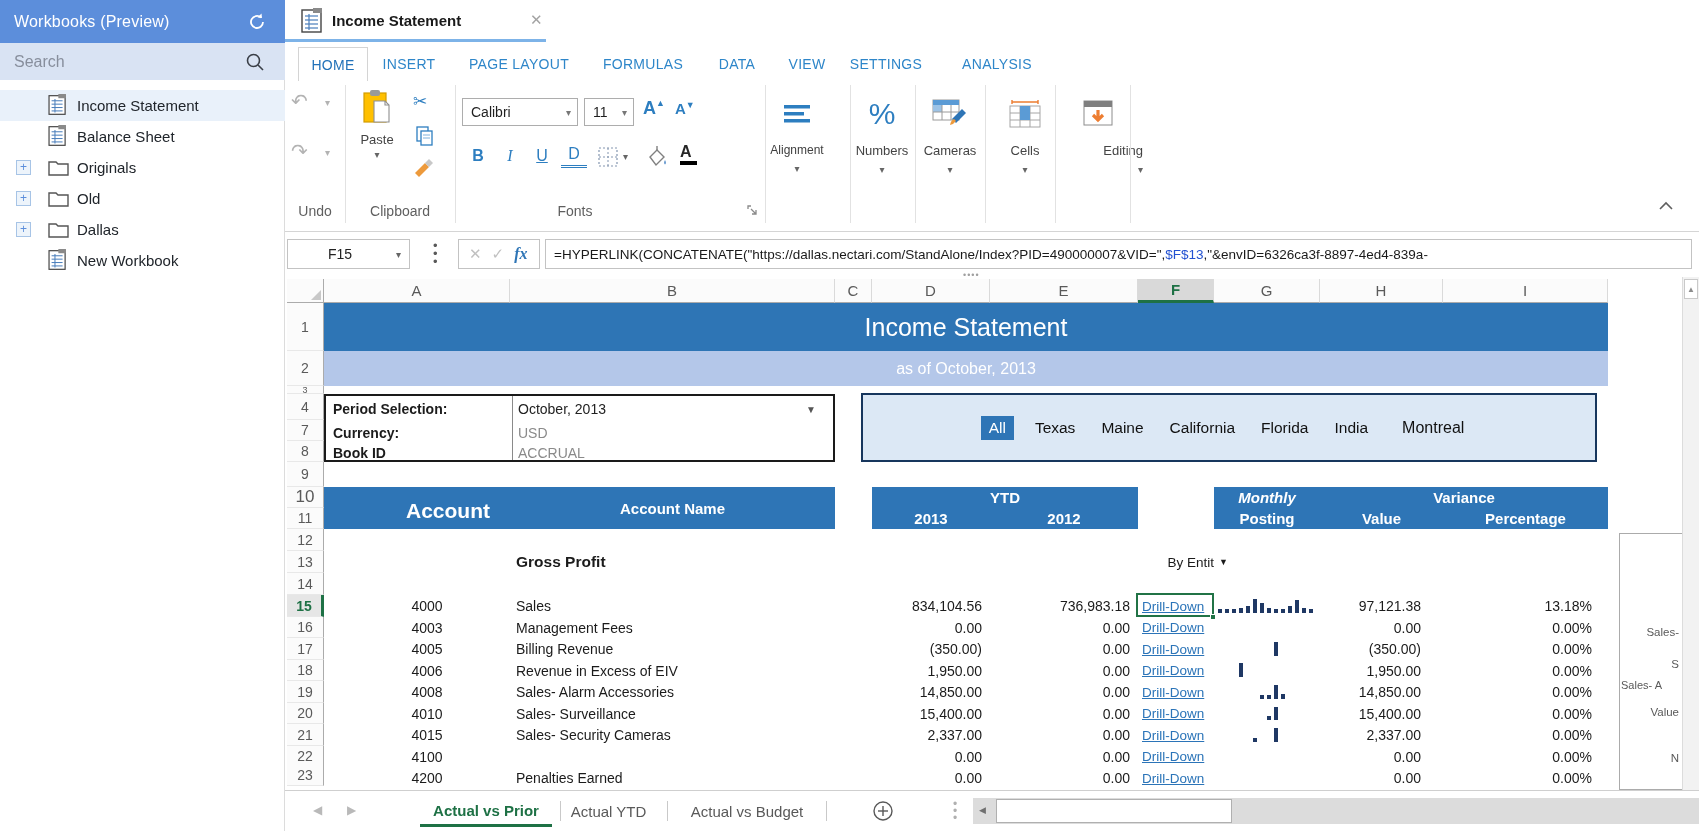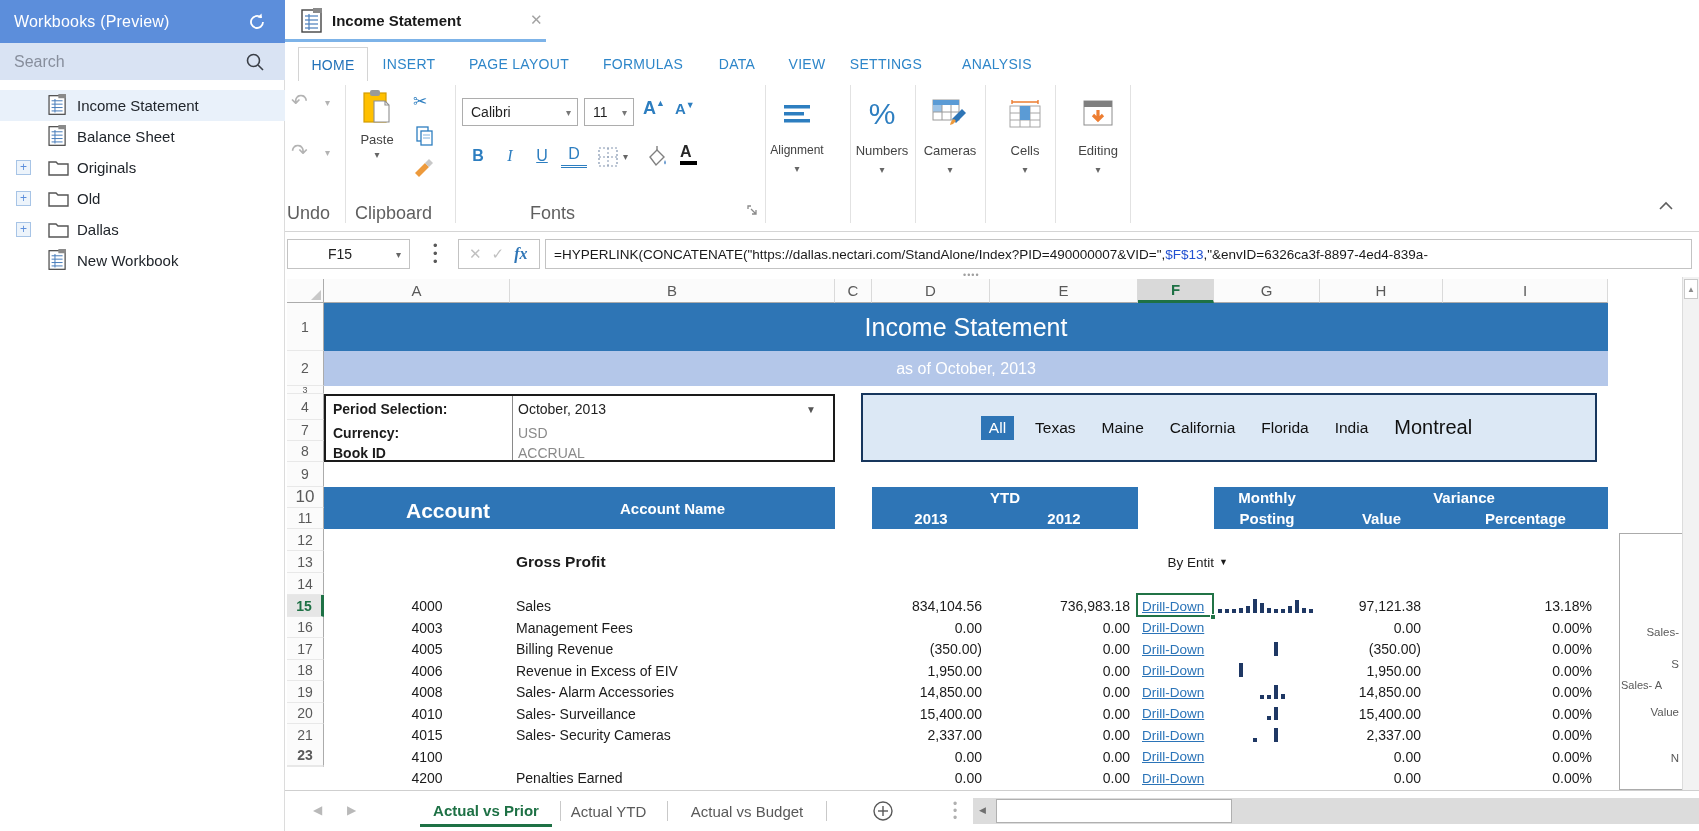--- a/index.html
+++ b/index.html
@@ -22,21 +22,21 @@
   #tabstrip{position:absolute;left:285px;top:0;width:1414px;height:43px;background:#fff;}
   .doc-title{position:absolute;left:47px;top:12px;font-size:15px;font-weight:bold;color:#1a1a1a;white-space:nowrap;}
   .doc-close{position:absolute;left:245px;top:11px;font-size:15px;color:#a3a3a3;cursor:default;}
   .tab-underline{position:absolute;left:0;top:39px;width:261px;height:3px;background:#7db3e8;}
   
   #rtabs{position:absolute;left:285px;top:43px;width:1414px;height:38px;background:#fff;}
   .rtab{position:absolute;top:4px;height:34px;display:flex;align-items:center;justify-content:center;font-size:14px;color:#2e86c9;letter-spacing:.3px;}
   .rtab.active{border:1px solid #d4d4d4;border-bottom:none;background:#fff;color:#2272b9;box-sizing:border-box;}
   
   #ribbon{position:absolute;left:285px;top:81px;width:1414px;height:151px;background:#fff;border-bottom:1px solid #d5d5d5;box-sizing:border-box;}
-  .glabel{position:absolute;font-size:18px;color:#5f5f5f;}
+  .glabel{position:absolute;font-size:14px;color:#5f5f5f;text-align:center;}
   .combo{position:absolute;border:1px solid #adadad;background:#fff;display:flex;align-items:center;font-size:14px;color:#1f1f1f;box-sizing:border-box;}
   .combo .car{margin-left:auto;margin-right:6px;color:#777;font-size:10px;}
   .fbtn{position:absolute;width:26px;height:26px;display:flex;align-items:center;justify-content:center;font-size:16px;color:#2d7ec0;}
   .car{color:#666;font-size:10px;}
   .grey{color:#b3b3b3;}
   
   #fbar{position:absolute;left:285px;top:232px;width:1414px;height:45px;background:#fff;}
   .fbox{position:absolute;border:1px solid #c3c3c3;background:#fff;box-sizing:border-box;display:flex;align-items:center;}
   #formula-text{font-size:13.5px;color:#1a1a1a;white-space:nowrap;overflow:hidden;font-family:"Liberation Sans",sans-serif;}
   .fref{color:#2251d1;}
@@ -273,21 +273,21 @@
               <line x1="12" y1="7" x2="12" y2="28" stroke="#a6a6a6"></line>
               <line x1="22" y1="7" x2="22" y2="28" stroke="#a6a6a6"></line>
               <line x1="2" y1="14" x2="32" y2="14" stroke="#a6a6a6"></line>
               <line x1="2" y1="21" x2="32" y2="21" stroke="#a6a6a6"></line>
               <rect x="12" y="7" width="10" height="14" fill="#5b9bd5"></rect>
             </svg>
           </div>
           <div style="font-size: 13px; color: rgb(68, 68, 68); margin-top: 10px;">Cells</div>
           <div style="font-size: 10px; color: rgb(102, 102, 102); margin-top: 6px;">▾</div>
         </div>
-        <div class="abs" style="left: 768px; top: 14px; width: 90px; height: 124px; text-align: center;">
+        <div class="abs" style="left: 768px; top: 14px; width: 90px; height: 124px; text-align: right;">
           <div style="height: 38px; display: flex; align-items: center; justify-content: center;">
             <svg width="32" height="30" viewBox="0 0 32 30">
               <rect x="2" y="2" width="28" height="24" fill="#fff" stroke="#8c8c8c"></rect>
               <rect x="2" y="2" width="28" height="6" fill="#7f7f7f"></rect>
               <path d="M16 11 v9 M11 16 l5 5 l5-5" stroke="#ed7d31" stroke-width="3.2" fill="none"></path>
             </svg>
           </div>
           <div style="font-size: 13px; color: rgb(68, 68, 68); margin-top: 10px;">Editing</div>
           <div style="font-size: 10px; color: rgb(102, 102, 102); margin-top: 6px;">▾</div>
         </div>
@@ -351,51 +351,51 @@
       <div class="rowhdr" style="top: 551px; height: 22px; font-size: 14px;">13</div>
       <div class="rowhdr" style="top: 573px; height: 22px; font-size: 14px;">14</div>
       <div class="rowhdr sel" style="top: 595px; height: 22px; font-size: 14px;">15</div>
       <div class="rowhdr" style="top: 617px; height: 21px; font-size: 14px;">16</div>
       <div class="rowhdr" style="top: 638px; height: 22px; font-size: 14px;">17</div>
       <div class="rowhdr" style="top: 660px; height: 21px; font-size: 14px;">18</div>
       <div class="rowhdr" style="top: 681px; height: 22px; font-size: 14px;">19</div>
       <div class="rowhdr" style="top: 703px; height: 21px; font-size: 14px;">20</div>
       <div class="rowhdr" style="top: 724px; height: 22px; font-size: 14px;">21</div>
       <div class="rowhdr" style="top: 746px; height: 21px; font-size: 14px;">22</div>
-      <div class="rowhdr" style="top: 744px; height: 22px; font-size: 14px; font-weight: bold;">23</div>
+      <div class="rowhdr" style="top: 764px; height: 22px; font-size: 14px;">23</div>
       <div class="band" style="left: 324px; top: 303px; width: 1284px; height: 48px; background: rgb(46, 117, 181); font-size: 25px; font-weight: 500;">Income Statement</div>
       <div class="band" style="left: 324px; top: 351px; width: 1284px; height: 35px; background: rgb(180, 199, 233); font-size: 16px;">as of October, 2013</div>
       <div class="abs" style="left: 324px; top: 394px; width: 511px; height: 68px; background: rgb(255, 255, 255); border: 2px solid rgb(26, 26, 26); box-sizing: border-box;">
         <div class="abs" style="left: 186px; top: 0px; width: 1px; height: 100%; background: rgb(138, 138, 138);"></div>
         <div class="cell" style="left: 7px; top: 0px; width: 175px; height: 26px; font-weight: bold;">Period Selection:</div>
         <div class="cell" style="left: 192px; top: 0px; width: 290px; height: 26px; color: rgb(34, 34, 34);">October, 2013</div>
         <div class="cell" style="left: 480px; top: 0px; width: 20px; height: 26px; font-size: 10px; color: rgb(85, 85, 85);">▼</div>
         <div class="cell" style="left: 7px; top: 26px; width: 175px; height: 21px; font-weight: bold;">Currency:</div>
         <div class="cell" style="left: 192px; top: 26px; width: 290px; height: 21px; color: rgb(138, 138, 138);">USD</div>
         <div class="cell" style="left: 7px; top: 47px; width: 175px; height: 19px; font-weight: bold;">Book ID</div>
         <div class="cell" style="left: 192px; top: 47px; width: 290px; height: 19px; color: rgb(138, 138, 138);">ACCRUAL</div>
       </div>
       <div class="abs" style="left: 861px; top: 393px; width: 736px; height: 69px; background: rgb(220, 232, 245); border: 2px solid rgb(23, 54, 93); box-sizing: border-box; display: flex; align-items: center; justify-content: center;">
         <div style="font-size: 15.5px; background: rgb(46, 117, 182); color: rgb(255, 255, 255); padding: 3px 8px; margin: 0px 8px;">All</div>
         <div style="font-size: 15.5px; color: rgb(17, 17, 17); margin: 0px 13px;">Texas</div>
         <div style="font-size: 15.5px; color: rgb(17, 17, 17); margin: 0px 13px;">Maine</div>
         <div style="font-size: 15.5px; color: rgb(17, 17, 17); margin: 0px 13px;">California</div>
         <div style="font-size: 15.5px; color: rgb(17, 17, 17); margin: 0px 13px;">Florida</div>
         <div style="font-size: 15.5px; color: rgb(17, 17, 17); margin: 0px 13px;">India</div>
-        <div style="font-size: 20px; color: rgb(17, 17, 17); margin: 0px 13px;">Montreal</div>
+        <div style="font-size: 16px; color: rgb(17, 17, 17); margin: 0px 21px;">Montreal</div>
       </div>
       <div class="abs" style="left: 324px; top: 487px; width: 511px; height: 42px; background: rgb(46, 117, 182);"></div>
       <div class="band" style="left: 324px; top: 487px; width: 186px; height: 48px; background: transparent; font-size: 21px; font-weight: 600; padding-left: 31px;">Account</div>
       <div class="band" style="left: 510px; top: 487px; width: 325px; height: 42px; background: transparent; font-size: 15px; font-weight: 600;">Account Name</div>
       <div class="abs" style="left: 872px; top: 487px; width: 266px; height: 42px; background: rgb(46, 117, 182);"></div>
       <div class="band" style="left: 872px; top: 487px; width: 266px; height: 21px; background: transparent; font-size: 15px; font-weight: 600;">YTD</div>
       <div class="band" style="left: 872px; top: 508px; width: 118px; height: 21px; background: transparent; font-size: 15px; font-weight: 600;">2013</div>
       <div class="band" style="left: 990px; top: 508px; width: 148px; height: 21px; background: transparent; font-size: 15px; font-weight: 600;">2012</div>
       <div class="abs" style="left: 1214px; top: 487px; width: 106px; height: 42px; background: rgb(46, 117, 182);"></div>
-      <div class="band" style="left: 1214px; top: 487px; width: 106px; height: 21px; background: transparent; font-size: 15px; font-weight: 600;">Monthly</div>
+      <div class="band" style="left: 1214px; top: 487px; width: 106px; height: 21px; background: transparent; font-size: 15px; font-weight: 600; font-style: italic;">Monthly</div>
       <div class="band" style="left: 1214px; top: 508px; width: 106px; height: 21px; background: transparent; font-size: 15px; font-weight: 600;">Posting</div>
       <div class="abs" style="left: 1320px; top: 487px; width: 288px; height: 42px; background: rgb(46, 117, 182);"></div>
       <div class="band" style="left: 1320px; top: 487px; width: 288px; height: 21px; background: transparent; font-size: 15px; font-weight: 600;">Variance</div>
       <div class="band" style="left: 1320px; top: 508px; width: 123px; height: 21px; background: transparent; font-size: 15px; font-weight: 600;">Value</div>
       <div class="band" style="left: 1443px; top: 508px; width: 165px; height: 21px; background: transparent; font-size: 15px; font-weight: 600;">Percentage</div>
       <div class="cell" style="left: 516px; top: 551px; width: 200px; height: 22px; font-weight: bold; font-size: 15.5px;">Gross Profit</div>
       <div class="cell" style="left: 1128px; top: 551px; width: 100px; height: 22px; justify-content: flex-end; font-size: 13.5px;">By Entit<span style="font-size: 9px; margin-left: 5px;">▼</span></div>
       <div class="cell c" style="left: 344px; top: 595px; width: 166px; height: 22px;">4000</div>
       <div class="cell" style="left: 516px; top: 595px; width: 300px; height: 22px;">Sales</div>
       <div class="cell r" style="left: 872px; top: 595px; width: 110px; height: 22px;">834,104.56</div>

